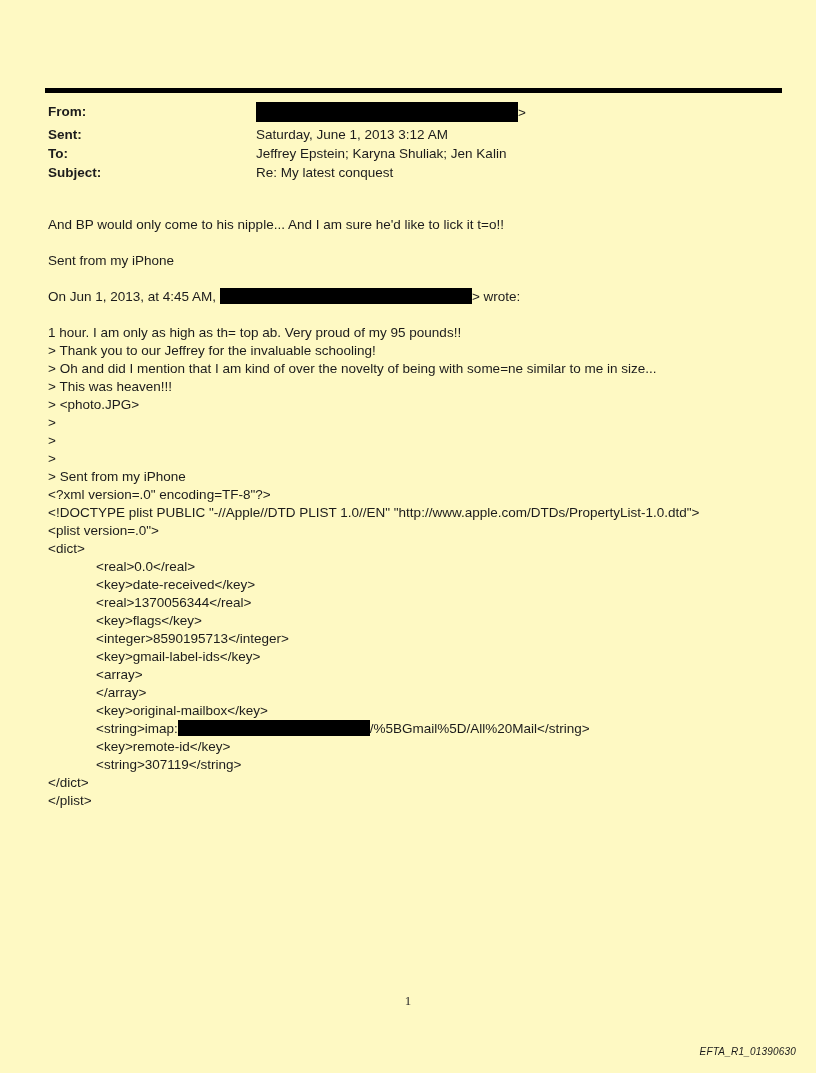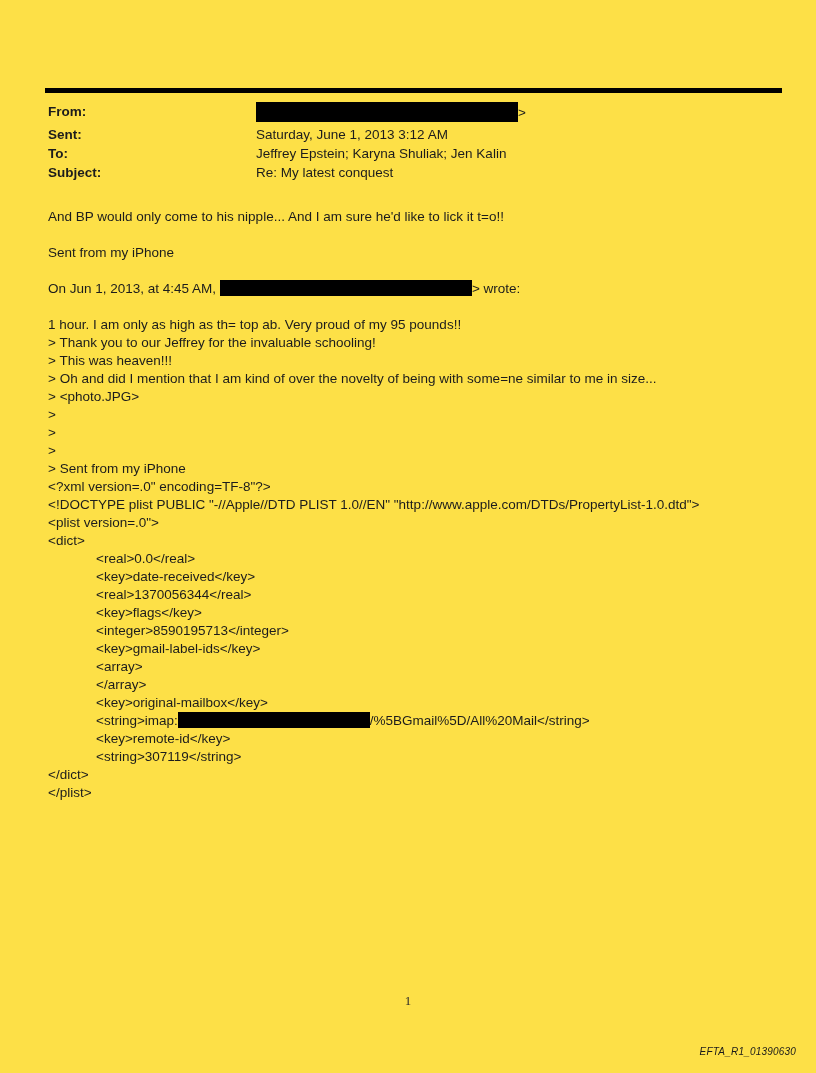--- a/index.html
+++ b/index.html
@@ -1,19 +1,19 @@
 <!DOCTYPE html>
 <html><head>
 <meta charset="utf-8">
 <style>
   html,body{margin:0;padding:0;background:#ffffff;}
   .page{
     position:relative;
     width:816px;height:1073px;
-    background:#fde047;
+    background:#fef9c3;
     overflow:hidden;
     font-family:"Liberation Sans", sans-serif;
     color:#1c1c1c;
   }
   .top-rule{
     position:absolute;
     left:45px;top:88px;
     width:737px;height:5px;
     background:#000000;
   }
@@ -40,21 +40,21 @@
     background:#000000;
     height:16px;
     vertical-align:-3px;
   }
   .redaction.tall{
     height:20px;
     vertical-align:-5px;
   }
   .body{
     position:absolute;
-    left:48px;top:208px;
+    left:48px;top:216px;
     font-size:13.5px;
     line-height:18px;
   }
   .line{
     height:18px;
     white-space:pre;
   }
   .indent-1{padding-left:48px;}
   .indent-2{padding-left:96px;}
   .page-number{
@@ -90,22 +90,22 @@
 
   <div class="body" id="email-body">
       <div class="line"><span>And BP would only come to his nipple... And I am sure he'd like to lick it t=o!!</span></div>
       <div class="line"></div>
       <div class="line"><span>Sent from my iPhone</span></div>
       <div class="line"></div>
       <div class="line"><span>On Jun 1, 2013, at 4:45 AM, </span><span class="redaction" style="width: 252px;"></span><span>&gt; wrote:</span></div>
       <div class="line"></div>
       <div class="line"><span>1 hour. I am only as high as th= top ab. Very proud of my 95 pounds!!</span></div>
       <div class="line"><span>&gt; Thank you to our Jeffrey for the invaluable schooling!</span></div>
+      <div class="line"><span>&gt; Oh and did I mention that I am kind of over the novelty of being with some=ne similar to me in size...</span></div>
       <div class="line"><span>&gt; This was heaven!!!</span></div>
-      <div class="line"><span>&gt; Oh and did I mention that I am kind of over the novelty of being with some=ne similar to me in size...</span></div>
       <div class="line"><span>&gt; &lt;photo.JPG&gt;</span></div>
       <div class="line"><span>&gt;</span></div>
       <div class="line"><span>&gt;</span></div>
       <div class="line"><span>&gt;</span></div>
       <div class="line"><span>&gt; Sent from my iPhone</span></div>
       <div class="line"><span>&lt;?xml version=.0" encoding=TF-8"?&gt;</span></div>
       <div class="line"><span>&lt;!DOCTYPE plist PUBLIC "-//Apple//DTD PLIST 1.0//EN" "http://www.apple.com/DTDs/PropertyList-1.0.dtd"&gt;</span></div>
       <div class="line"><span>&lt;plist version=.0"&gt;</span></div>
       <div class="line"><span>&lt;dict&gt;</span></div>
       <div class="line indent-1"><span>&lt;real&gt;0.0&lt;/real&gt;</span></div>

